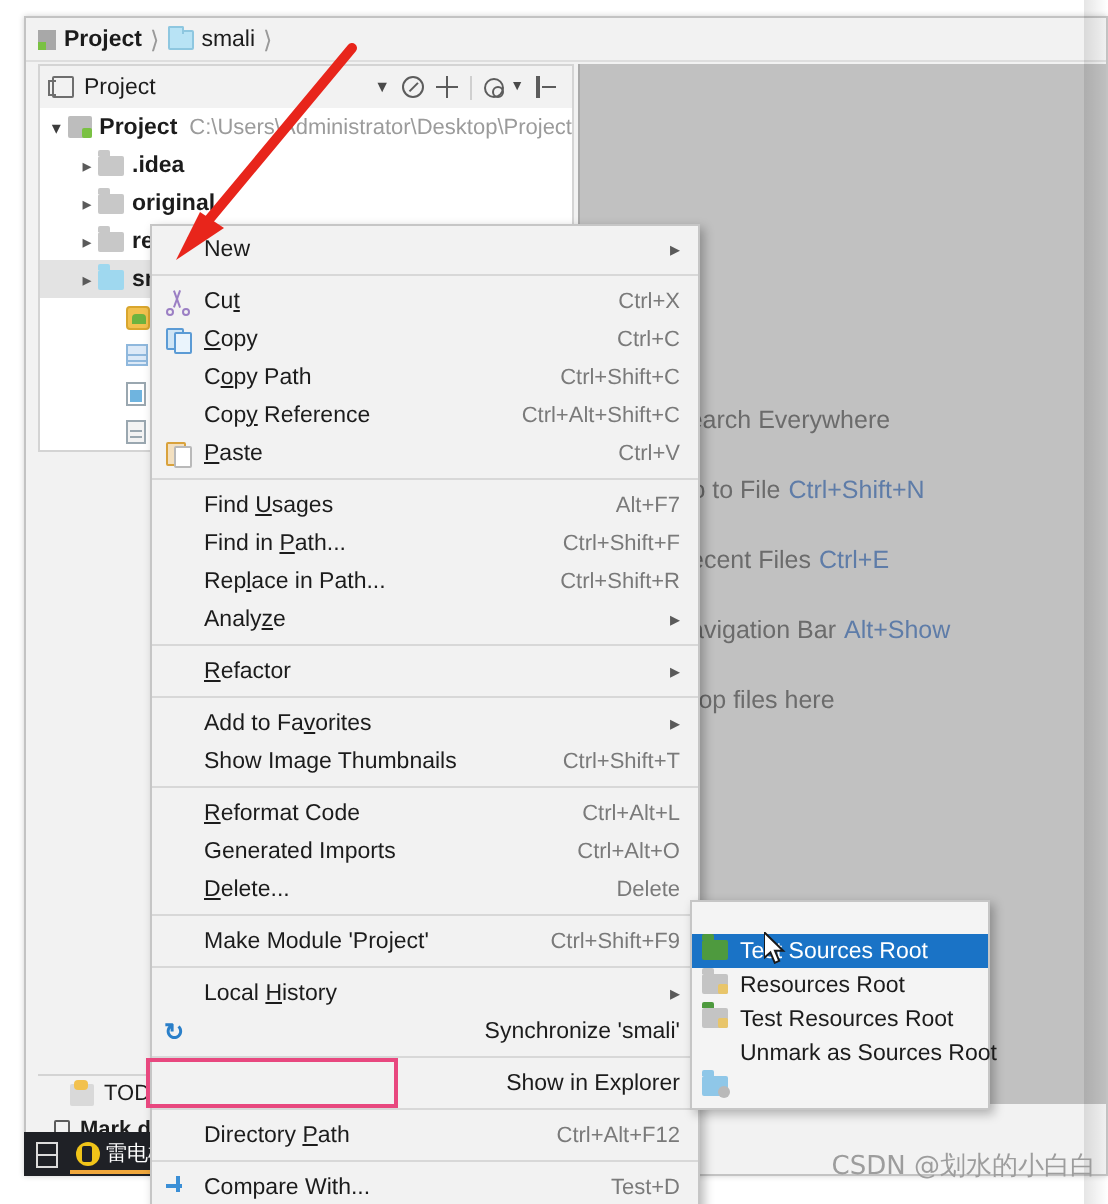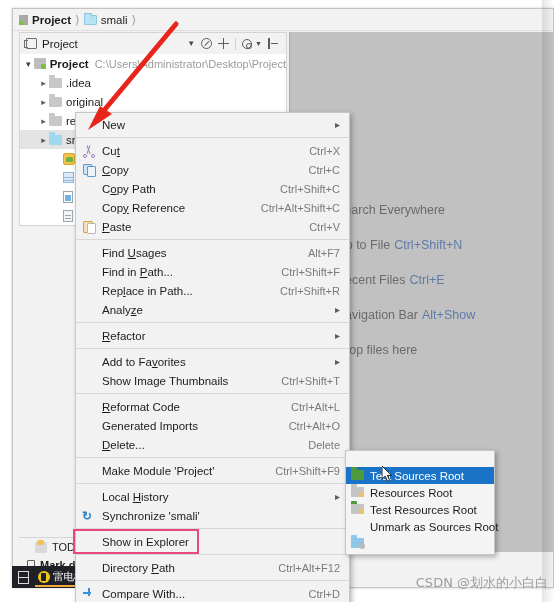--- a/index.html
+++ b/index.html
@@ -72,21 +72,21 @@
   
   .tree{
     position:absolute; left:6px; top:45px; width:268px; height:172px;
     background:#ffffff; border:1px solid #d4d4d4; border-top:none;
     overflow:hidden; font-size:11.5px; color:#1c1c1c;
   }
   .tree-row{ height:19px; display:flex; align-items:center; white-space:nowrap; }
   .tree-row.sel{ background:#e3e3e3; }
   .arrow{ width:11px; text-align:center; color:#5a5a5a; font-size:9px; flex:0 0 11px; }
   .arrow.open{ color:#3c3c3c; }
-  .tree-label{ margin-left:4px; }
+  .tree-label{ margin-left:4px;font-weight:bold; }
   .tree-label.b{ font-weight:bold; }
   .tree-path{ margin-left:6px; color:#9b9b9b; font-size:11px; }
   .ic-folder{
     width:13px;height:10px;background:#c8c8c8;border-radius:1px;position:relative;display:inline-block;flex:0 0 13px;
   }
   .ic-folder:before{content:"";position:absolute;left:0;top:-3px;width:6px;height:3px;background:#c8c8c8;border-radius:1px 1px 0 0;}
   .ic-folder.blue{ background:#9fd8ef; }
   .ic-folder.blue:before{ background:#9fd8ef; }
   .ic-module-t{ width:12px;height:11px;background:#bdbdbd;position:relative;flex:0 0 12px;border-radius:1px;}
   .ic-module-t:after{content:"";position:absolute;right:0;bottom:0;width:5px;height:5px;background:#7ac143;border-radius:1px;}
@@ -141,21 +141,21 @@
 
   
   .ctx-menu{
     position:absolute; left:75px; top:112px; width:275px;
     background:#f2f2f2; border:1px solid #c6c6c6;
     box-shadow:2px 2px 5px rgba(0,0,0,.28);
     padding:2px 0; font-size:11.5px; color:#1c1c1c; z-index:40;
   }
   .mi{
     height:19px; display:flex; align-items:center; position:relative;
-    padding-left:26px; padding-right:9px; white-space:nowrap;
+    padding-left:26px; padding-right:9px; white-space:nowrap;justify-content:flex-end;
   }
   .mi .mi-ic{ position:absolute; left:6px; top:3px; width:14px; height:14px; }
   .mi .mi-key{ margin-left:auto; color:#7a7a7a; font-size:11px; padding-left:18px; }
   .mi .sub-arrow{ margin-left:auto; color:#5a5a5a; font-size:10px; }
   .mi u{ text-decoration:underline; }
   .msep{ height:1px; background:#d8d8d8; margin:3px 0; }
 
   
   .ic-cut{ position:relative; }
   .ic-cut:before,.ic-cut:after{
@@ -460,21 +460,21 @@
       </div>
       <div class="msep"></div>
       <div class="mi">
         <span>Directory <u>P</u>ath</span>
         <span class="mi-key">Ctrl+Alt+F12</span>
       </div>
       <div class="msep"></div>
       <div class="mi">
         <span class="mi-ic ic-compare"></span>
         <span>Compare With...</span>
-        <span class="mi-key">Ctrl+D</span>
+        <span class="mi-key">Test+D</span>
       </div>
     </div>
 
   <div class="sub-menu" id="submenu">
       <div class="smi hl">
         <span class="smi-ic">
           <span class="fol green"></span>
         </span>
         <span>Test Sources Root</span>
       </div>

